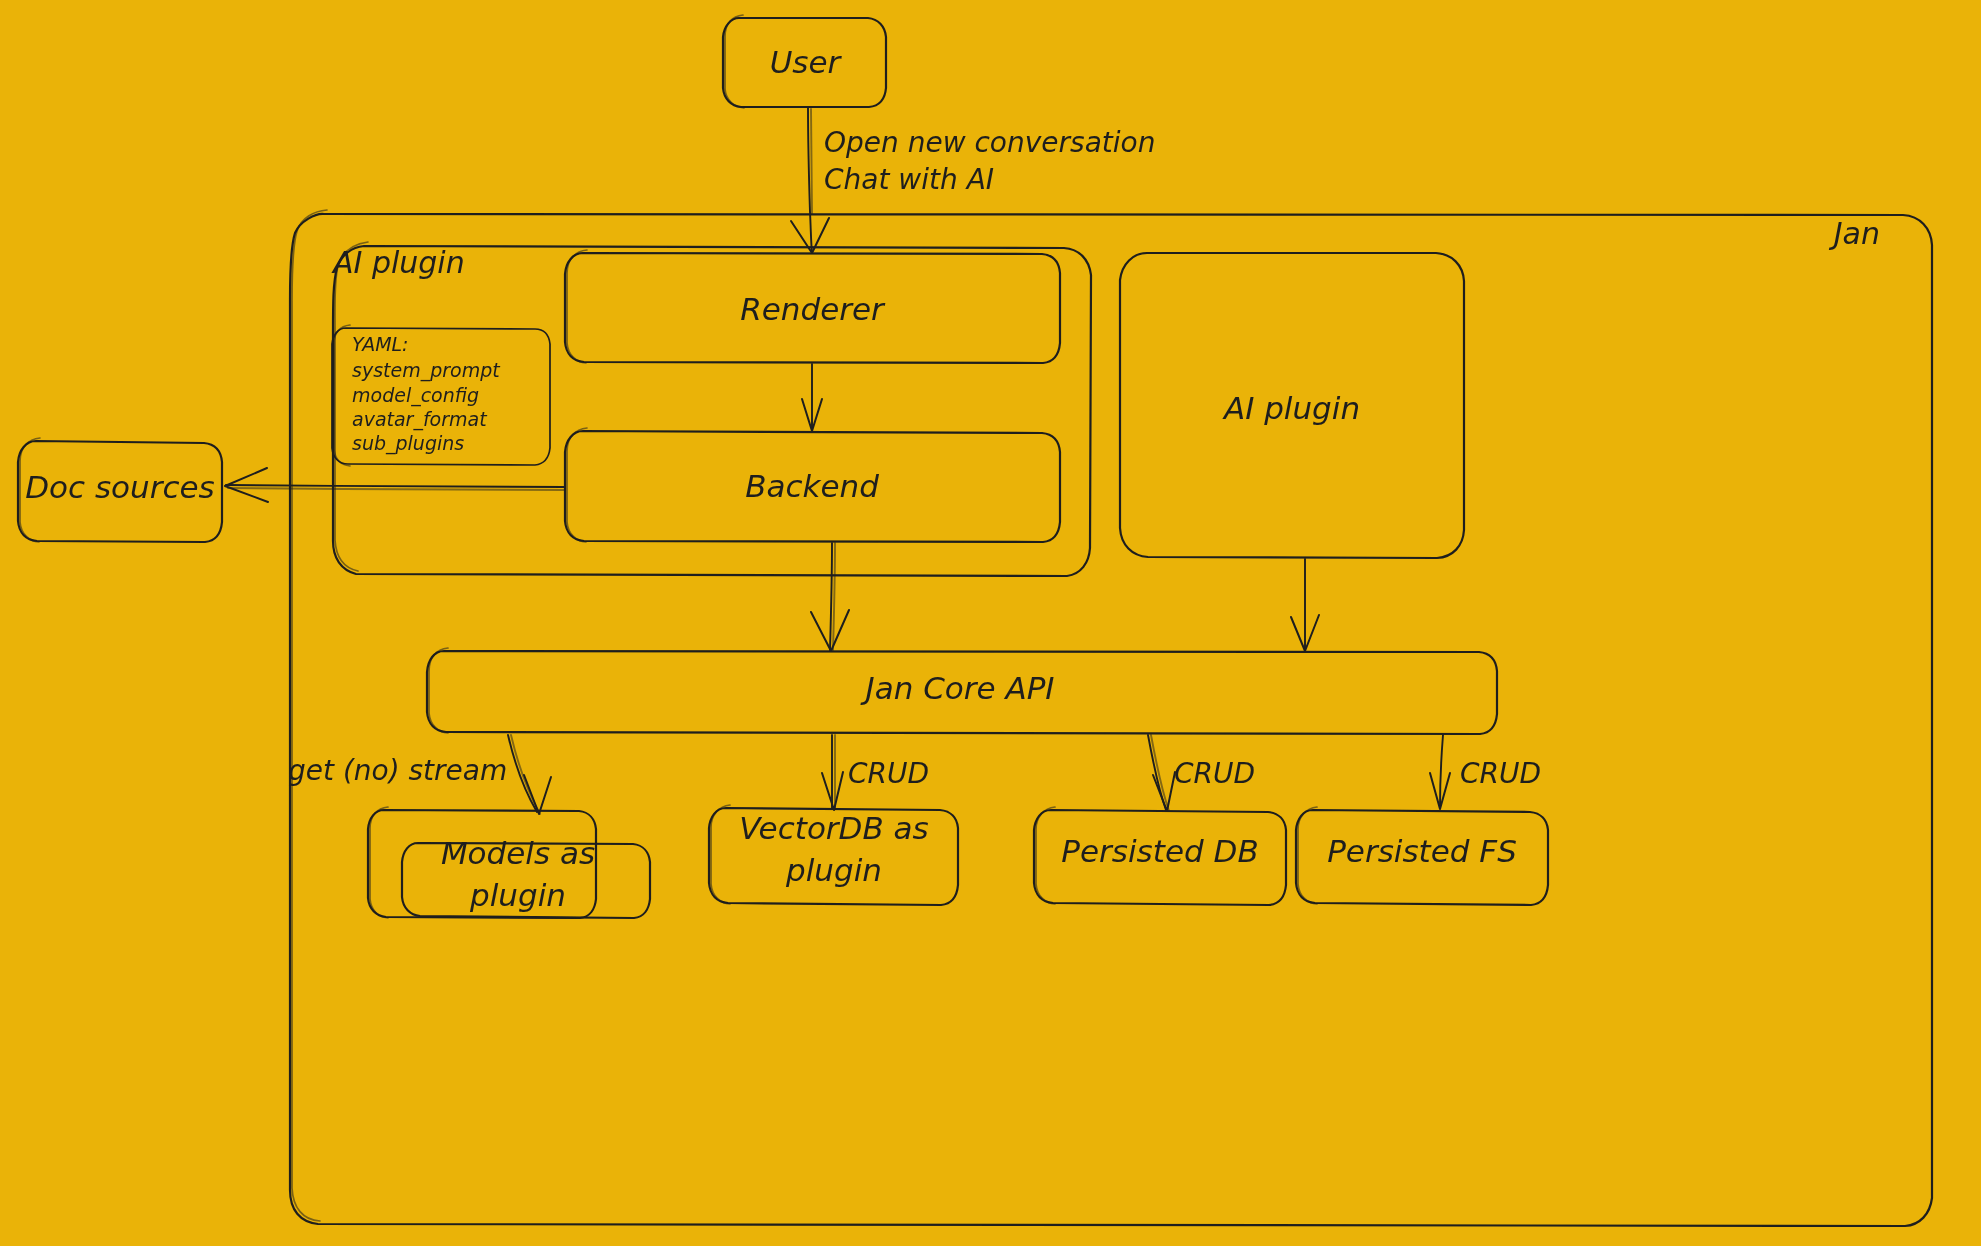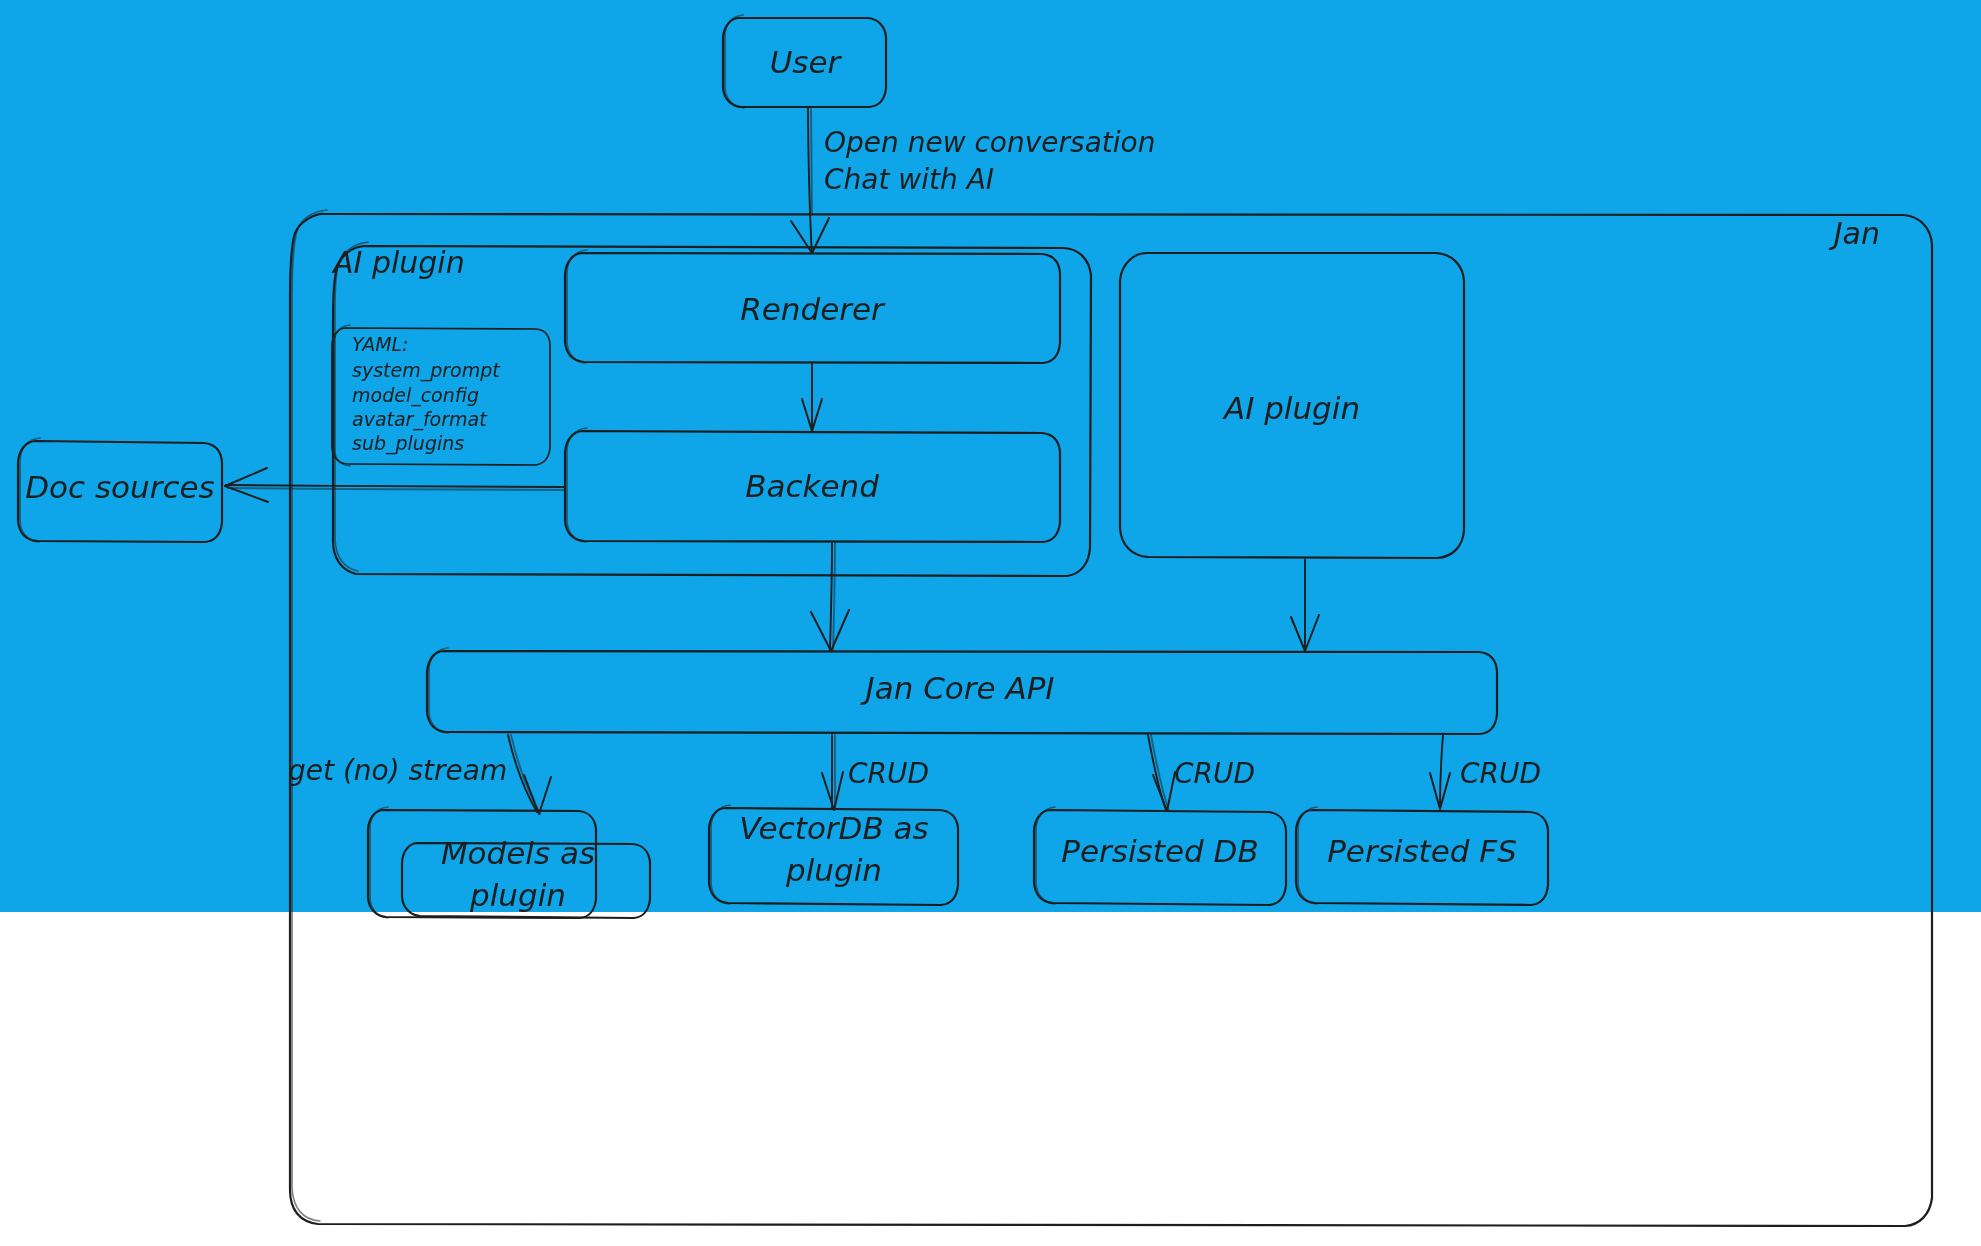--- a/index.html
+++ b/index.html
@@ -10,22 +10,22 @@
   }
   body {
     width: 1981px;
     height: 1246px;
     overflow: hidden;
     font-family: "DejaVu Sans", sans-serif;
   }
   #diagram-root {
     position: relative;
     width: 1981px;
-    height: 912px;
-    background: #0ea5e9;
+    height: 1246px;
+    background: #eab308;
   }
   svg#canvas {
     position: absolute;
     top: 0; left: 0;
     width: 1981px;
     height: 1246px;
   }
   .shape-stroke {
     fill: none;
     stroke: #1e1e1e;

